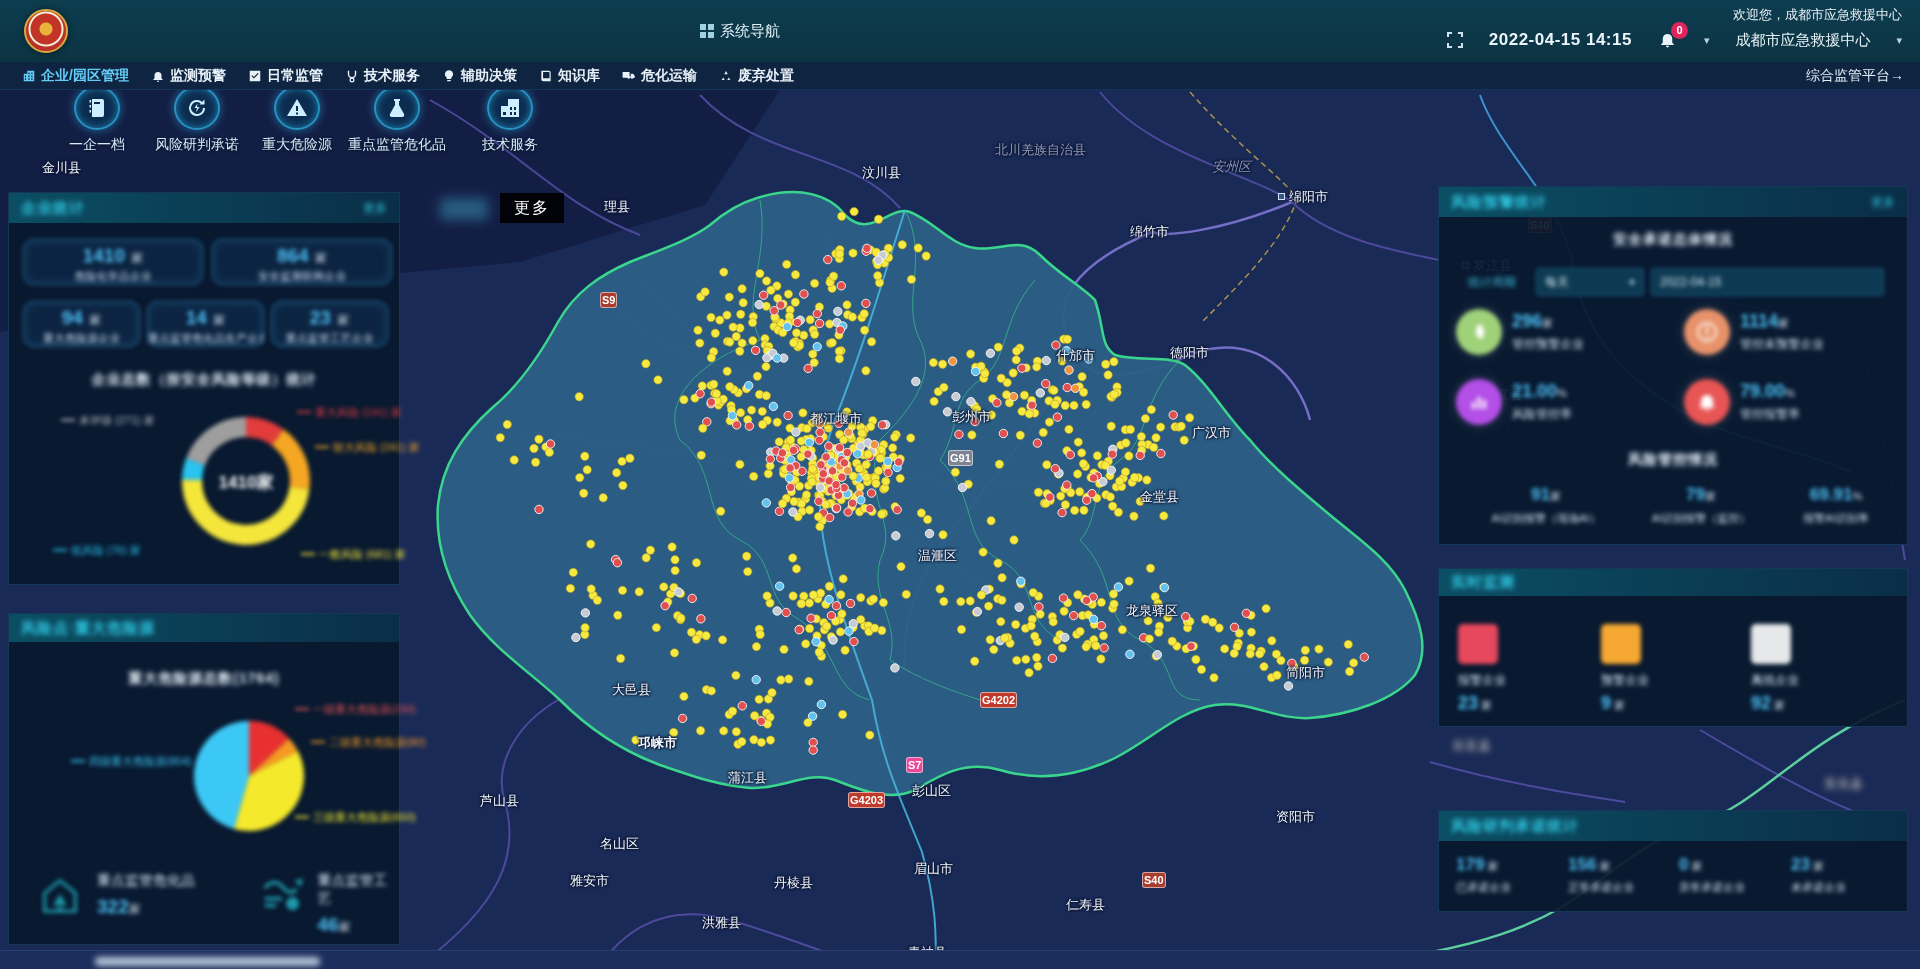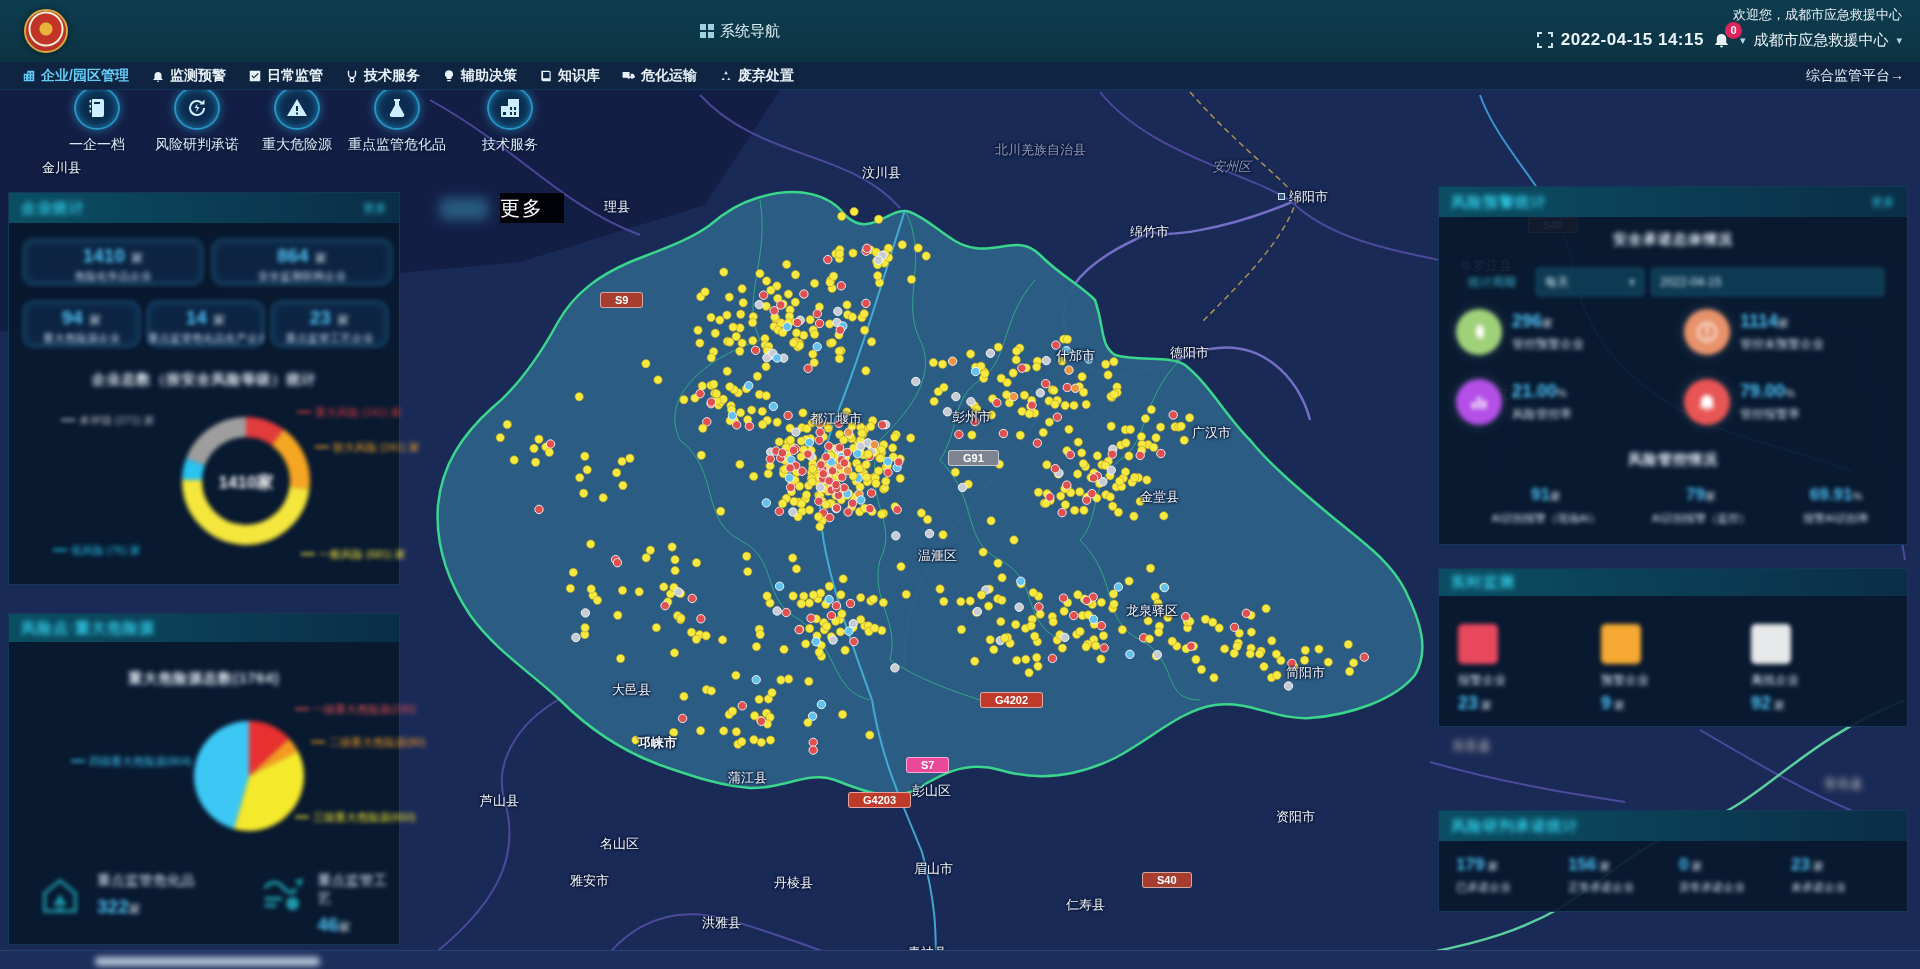--- a/index.html
+++ b/index.html
@@ -10,44 +10,44 @@
   
   .map-layer { position:absolute; left:0; top:90px; width:1920px; height:879px; background:#1a2a57; }
   .map-layer svg { position:absolute; left:0; top:0; }
   #map-overlays { position:absolute; left:0; top:0; width:100%; height:100%; }
   .map-label { position:absolute; color:#f2f6fb; font-size:13px; white-space:nowrap;
     text-shadow:0 0 3px #0a1430,1px 1px 2px #0a1430,-1px -1px 2px #0a1430; }
   .map-label.dim { color:#8d97b5; }
   .map-label.blur { filter:blur(3px); }
   .map-label .sq { display:inline-block; width:7px; height:7px; border:1px solid #cfe3ff;
     background:#37597e; margin-right:4px; vertical-align:1px; }
-  .road-badge { position:absolute; color:#fff; font-size:11px; font-weight:bold; padding:1px 14px;
+  .road-badge { position:absolute; color:#fff; font-size:11px; font-weight:bold; padding:1px 1px;
     border-radius:3px; border:1px solid rgba(255,255,255,.55); white-space:nowrap; }
   .more-btn { position:absolute; left:500px; top:103px; width:64px; height:30px; background:rgba(0,0,0,.88);
-    color:#fff; font-size:20px; line-height:30px; letter-spacing:2px; cursor:pointer; }
+    color:#fff; font-size:16px; text-align:center; line-height:30px; letter-spacing:2px; cursor:pointer; }
   .blur-blob { position:absolute; left:440px; top:108px; width:48px; height:22px; background:#2e6b8f;
     border-radius:4px; filter:blur(6px); opacity:.8; }
 
   
   .app-header { position:absolute; left:0; top:0; width:1920px; height:62px;
     background:linear-gradient(180deg,#0d3d50,#0c3342); z-index:30; }
   .logo { position:absolute; left:24px; top:9px; width:44px; height:44px; border-radius:50%;
     background:radial-gradient(circle at 50% 45%, #e8b43c 0 6px, #c23428 7px 15px, #f5efd5 16px 17px, #b8312a 18px);
     border:2px solid #d8a93c; box-shadow:0 0 6px rgba(0,0,0,.5); }
   .app-title { position:absolute; left:80px; top:14px; color:#fff; font-size:26px; font-weight:bold;
     letter-spacing:1px; text-shadow:0 2px 3px rgba(0,0,0,.4); }
   .sysnav { position:absolute; left:700px; top:22px; color:#dff0f6; font-size:15px; cursor:pointer; }
   .sysnav .grid-ic { display:inline-block; width:14px; height:14px; margin-right:6px; vertical-align:-2px;
     background:
       linear-gradient(#9fd3e2,#9fd3e2) 0 0/6px 6px no-repeat,
       linear-gradient(#9fd3e2,#9fd3e2) 8px 0/6px 6px no-repeat,
       linear-gradient(#9fd3e2,#9fd3e2) 0 8px/6px 6px no-repeat,
       linear-gradient(#9fd3e2,#9fd3e2) 8px 8px/6px 6px no-repeat; }
   .welcome { position:absolute; right:18px; top:6px; color:#e8f2f7; font-size:13px; }
-  .header-right { position:absolute; right:18px; top:30px; display:flex; align-items:center; gap:8px;
+  .header-right { position:absolute; right:18px; top:30px; display:flex; align-items:center; gap:26px;
     color:#eaf4f9; font-size:15px; }
   .fs-ic { width:16px; height:16px; position:relative; cursor:pointer; }
   .fs-ic i { position:absolute; width:5px; height:5px; border:2px solid #cfe3ec; }
   .fs-ic i:nth-child(1){left:0;top:0;border-right:none;border-bottom:none;}
   .fs-ic i:nth-child(2){right:0;top:0;border-left:none;border-bottom:none;}
   .fs-ic i:nth-child(3){left:0;bottom:0;border-right:none;border-top:none;}
   .fs-ic i:nth-child(4){right:0;bottom:0;border-left:none;border-top:none;}
   .clock { font-size:17px; font-weight:bold; letter-spacing:.5px; }
   .bell-wrap { position:relative; width:20px; height:20px; cursor:pointer; }
   .bell-badge { position:absolute; right:-10px; top:-8px; min-width:17px; height:17px; border-radius:9px;

